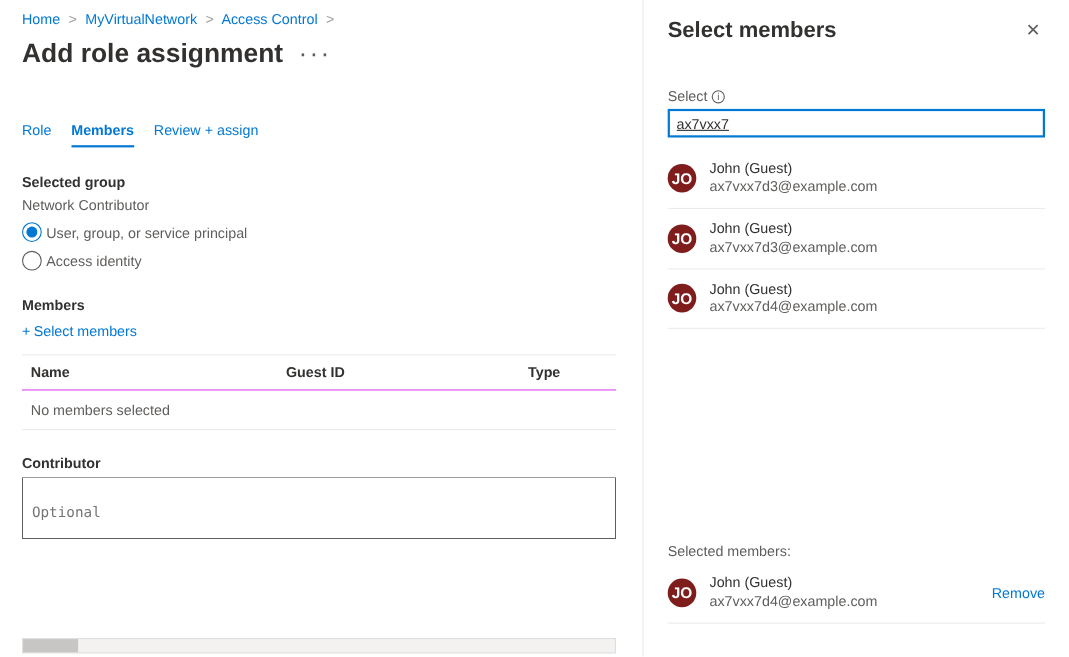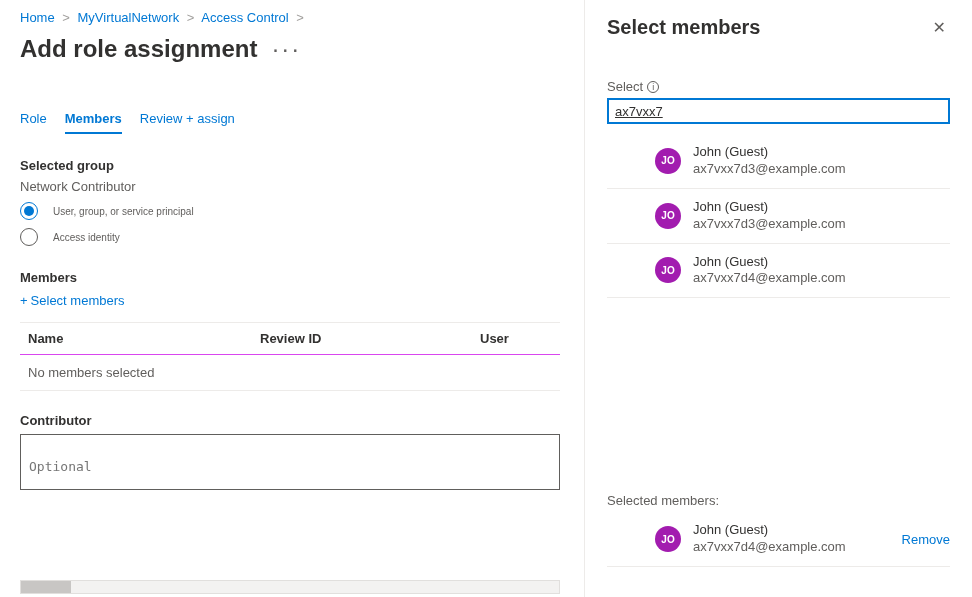--- a/index.html
+++ b/index.html
@@ -54,23 +54,23 @@
       padding-top: 24px;
     }
     .section-value {
       font-size: 13px;
       color: #605e5c;
       padding-top: 6px;
     }
     .radio-row {
       display: flex;
       align-items: center;
-      gap: 15px;
+      gap: 4px;
       padding-top: 8px;
-      font-size: 10px;
+      font-size: 13px;
       color: #605e5c;
       cursor: pointer;
     }
     .radio {
       width: 18px; height: 18px;
       border: 1px solid #605e5c;
       border-radius: 50%;
       display: inline-flex;
       align-items: center;
       justify-content: center;
@@ -203,29 +203,28 @@
       display: flex;
       align-items: center;
       gap: 12px;
       padding: 10px 0;
       border-bottom: 1px solid #edebe9;
       cursor: pointer;
     }
     .avatar {
       width: 26px; height: 26px;
       border-radius: 50%;
-      background: #a21caf;
+      background: #7f1d1d;
       color: #fff;
       display: flex;
       align-items: center;
       justify-content: center;
-      font-size: 10px;
+      font-size: 14px;
       font-weight: 600;
       flex-shrink: 0;
-      margin-left: 48px;
     }
     .result-text { line-height: 1.3; }
     .result-name { font-size: 13px; color: #323130; }
     .result-email { font-size: 13px; color: #605e5c; }
     .spacer { flex: 1; min-height: 40px; }
     .selected-label {
       font-size: 13px;
       color: #605e5c;
       padding-bottom: 4px;
     }
@@ -280,22 +279,22 @@
 
   <div class="section-label">Members</div>
   <div class="link-action">
     <span>+</span>
     <span>Select members</span>
   </div>
 
   <div class="table">
     <div class="table-header">
       <div class="col-name">Name</div>
-      <div class="col-objid">Review ID</div>
-      <div class="col-type">User</div>
+      <div class="col-objid">Guest ID</div>
+      <div class="col-type">Type</div>
     </div>
     <div class="table-empty">No members selected</div>
   </div>
 
   <div class="desc-label">Contributor</div>
   <textarea class="desc-input" placeholder="Optional" style=""></textarea>
 </div>
 
 <div class="hscroll">
   <div class="hscroll-thumb"></div>

